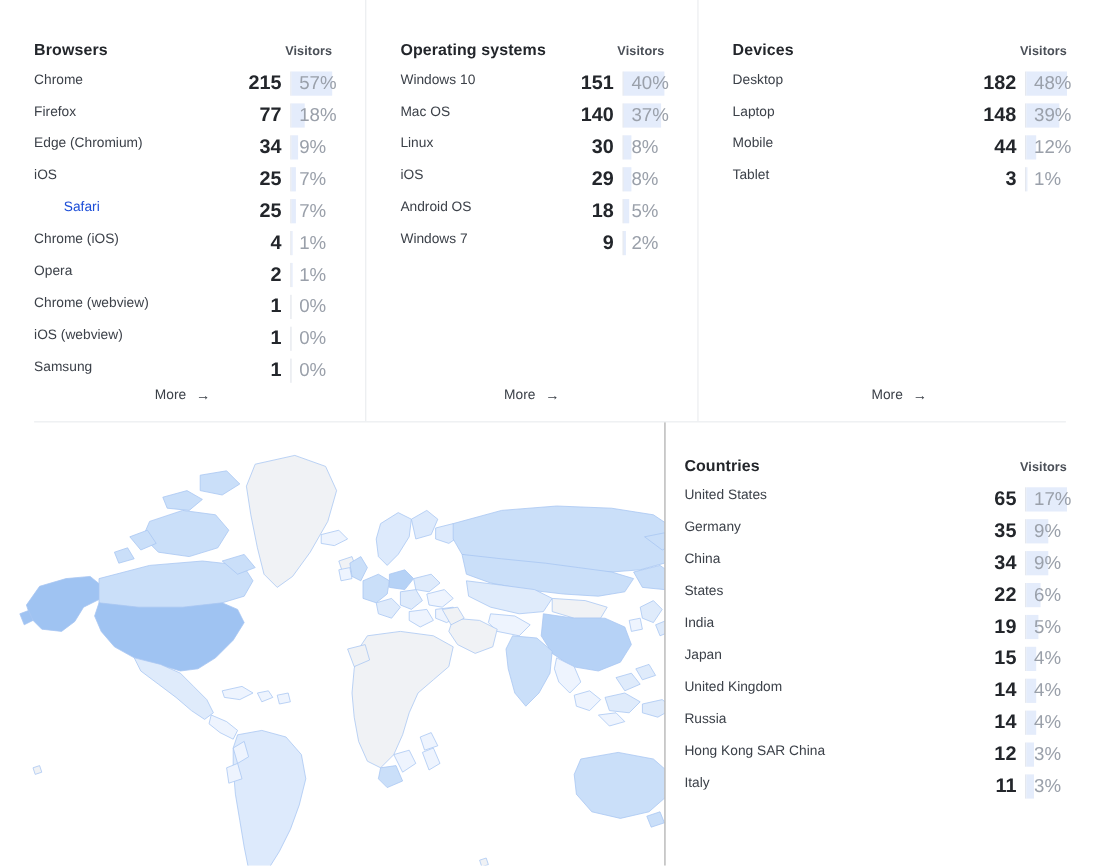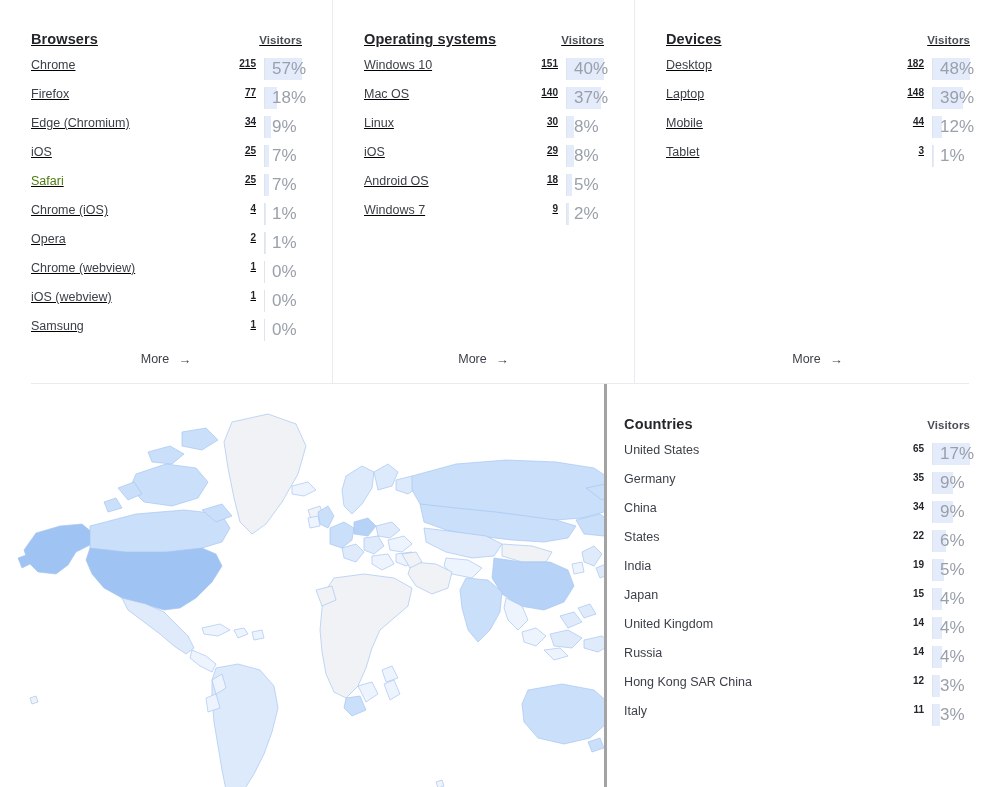--- a/index.html
+++ b/index.html
@@ -18,22 +18,21 @@
 
   
   .stats-row {
     position: absolute; left: 0; top: 0;
     width: 1000px; height: 383px;
     display: flex;
   }
   .stat-panel {
     position: relative;
     height: 383px;
-    padding: 21px 30px 0 31px;
-    text-decoration: underline;
+    padding: 28px 30px 0 31px;
   }
   .panel-browsers  { width: 332px; }
   .panel-os        { width: 302px; border-left: 1px solid #e9ebee; }
   .panel-devices   { width: 366px; border-left: 1px solid #e9ebee; }
 
   .panel-head {
     display: flex; align-items: baseline;
     justify-content: space-between;
     margin-bottom: 11px;
   }
@@ -51,25 +50,25 @@
     display: flex; align-items: flex-start;
     height: 29px;
   }
   .srow-label {
     flex: 1 1 auto;
     font-size: 12.5px;
     color: #3c4149;
     white-space: nowrap; overflow: hidden;
     text-overflow: ellipsis;
   }
-  .srow-label.is-active { color: #4d7c0f; }
+  .srow-label.is-active { color: #1d4ed8; margin-left: 27px; }
 
   .srow-count {
     flex: 0 0 auto;
-    font-size: 10px; font-weight: bold;
+    font-size: 18px; font-weight: bold;
     color: #23262b;
     text-align: right;
     min-width: 30px;
     padding-right: 8px;
   }
 
   .srow-bar {
     position: relative;
     flex: 0 0 auto;
     width: 38px; height: 22px;
@@ -111,21 +110,21 @@
   .map-panel {
     position: relative;
     width: 634px; height: 403px;
     overflow: hidden;
   }
   .map-panel svg { position: absolute; left: 16px; top: 18px; }
 
   .countries-panel {
     position: relative;
     width: 413px; height: 403px;
-    border-left: 3px solid #a3a3a3;
+    border-left: 1px solid #a3a3a3;
     padding: 22px 30px 4px 17px;
   }
 </style>
 </head>
 <body>
 
 <div id="page">
 
   <div class="stats-row">
 

